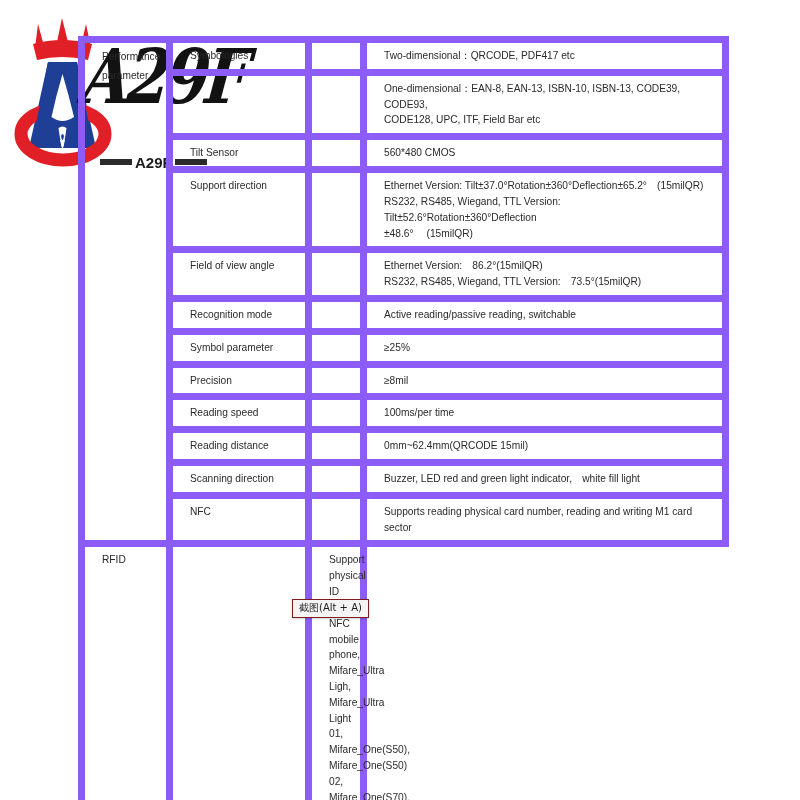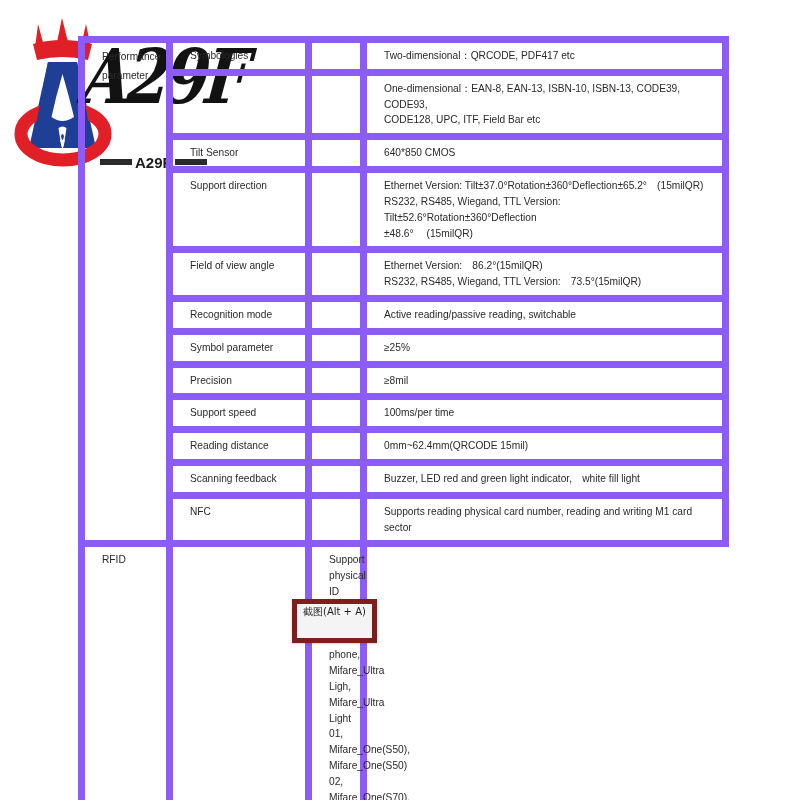--- a/index.html
+++ b/index.html
@@ -99,23 +99,23 @@
 
   .col-group { width: 88px; }
   .col-item  { width: 139px; }
   .col-unit  { width: 55px; }
   .col-value { width: 362px; }
 
   
   #snip-tip {
     position: absolute;
     left: 292px; top: 599px;
-    padding: 2px 6px 20px 6px;
+    padding: 2px 6px 3px 6px;
     background: #f4f4f4;
-    border: 5px solid #7f1d1d;
+    border: 1px solid #7f1d1d;
     font-family: "DejaVu Sans", sans-serif;
     font-size: 10px;
     color: #1d1d1d;
     line-height: 1.2;
     white-space: nowrap;
     box-shadow: 0 1px 2px rgba(0,0,0,0.18);
   }
 </style>
 </head>
 <body>
@@ -187,21 +187,21 @@
           <td class="unit"></td>
           <td class="val">
             <span class="v-line">One-dimensional：EAN-8, EAN-13, ISBN-10, ISBN-13, CODE39, CODE93,</span>
             <span class="v-line">CODE128, UPC, ITF, Field Bar etc</span>
           </td>
         </tr>
         <tr>
           <td>Tilt Sensor</td>
           <td class="unit"></td>
           <td class="val">
-            <span class="v-line">640*850 CMOS</span>
+            <span class="v-line">560*480 CMOS</span>
           </td>
         </tr>
         <tr>
           <td>Support direction</td>
           <td class="unit"></td>
           <td class="val">
             <span class="v-line">Ethernet Version: Tilt±37.0°Rotation±360°Deflection±65.2°　(15milQR)</span>
             <span class="v-line">RS232, RS485, Wiegand, TTL Version: Tilt±52.6°Rotation±360°Deflection</span>
             <span class="v-line">±48.6°　 (15milQR)</span>
           </td>
@@ -229,35 +229,35 @@
           </td>
         </tr>
         <tr>
           <td>Precision</td>
           <td class="unit"></td>
           <td class="val">
             <span class="v-line">≥8mil</span>
           </td>
         </tr>
         <tr>
-          <td>Support speed</td>
+          <td>Reading speed</td>
           <td class="unit"></td>
           <td class="val">
             <span class="v-line">100ms/per time</span>
           </td>
         </tr>
         <tr>
           <td>Reading distance</td>
           <td class="unit"></td>
           <td class="val">
             <span class="v-line">0mm~62.4mm(QRCODE 15mil)</span>
           </td>
         </tr>
         <tr>
-          <td>Scanning feedback</td>
+          <td>Scanning direction</td>
           <td class="unit"></td>
           <td class="val">
             <span class="v-line">Buzzer, LED red and green light indicator,　white fill light</span>
           </td>
         </tr>
         <tr>
           <td>NFC</td>
           <td class="unit"></td>
           <td class="val">
             <span class="v-line">Supports reading physical card number, reading and writing M1 card</span>

